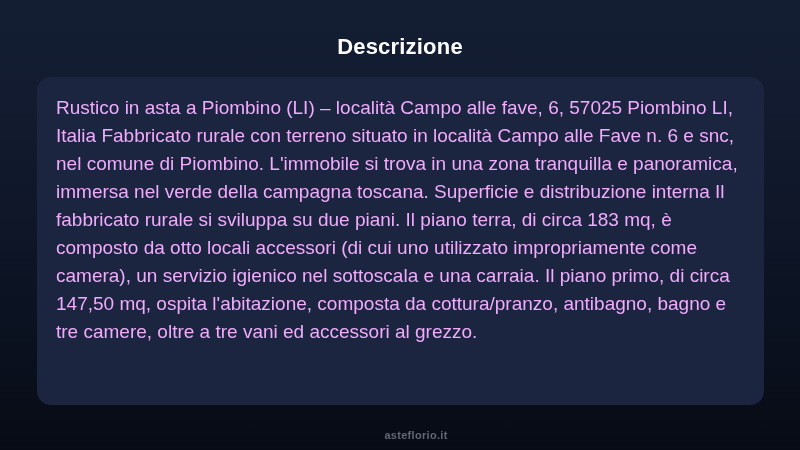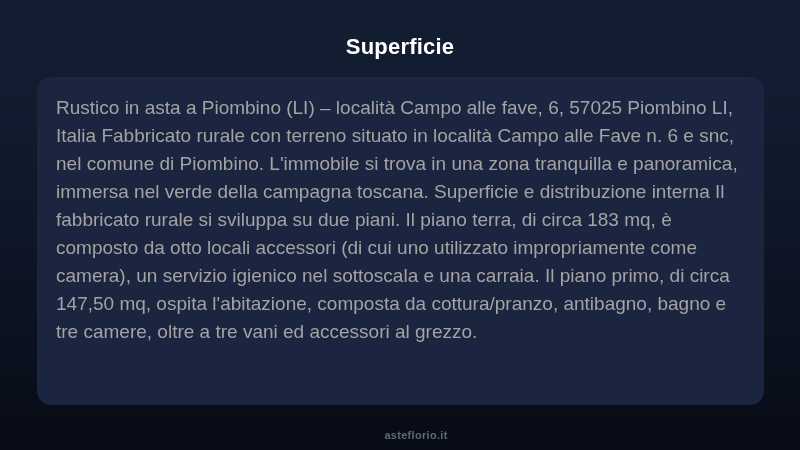--- a/index.html
+++ b/index.html
@@ -32,21 +32,21 @@
     width: 727px;
     height: 328px;
     background: #1c2540;
     border-radius: 14px;
     box-sizing: border-box;
   }
   .card-text {
     position: relative;
     z-index: 2;
     padding: 17px 20px 0 19px;
-    color: #a3a3a3;
+    color: #f0abfc;
     font-size: 19px;
     line-height: 28px;
     letter-spacing: 0px;
   }
   .watermark {
     position: absolute;
     z-index: 1;
     top: 254px;
     left: 50%;
     transform: translateX(-50%);
@@ -77,21 +77,21 @@
     color: #5f6876;
     font-size: 11px;
     font-weight: bold;
     letter-spacing: 0.3px;
     margin-left: 16px;
   }
 </style>
 </head>
 <body>
 
-<div class="page-title">Superficie</div>
+<div class="page-title">Descrizione</div>
 
 <div class="card">
 
 
   <div class="card-text">Rustico in asta a Piombino (LI) – località Campo alle fave, 6, 57025 Piombino LI, Italia Fabbricato rurale con terreno situato in località Campo alle Fave n. 6 e snc, nel comune di Piombino. L'immobile si trova in una zona tranquilla e panoramica, immersa nel verde della campagna toscana. Superficie e distribuzione interna Il fabbricato rurale si sviluppa su due piani. Il piano terra, di circa 183 mq, è composto da otto locali accessori (di cui uno utilizzato impropriamente come camera), un servizio igienico nel sottoscala e una carraia. Il piano primo, di circa 147,50 mq, ospita l'abitazione, composta da cottura/pranzo, antibagno, bagno e tre camere, oltre a tre vani ed accessori al grezzo.</div>
 
 </div>
 
 <div class="footer">asteflorio.it</div>
 

